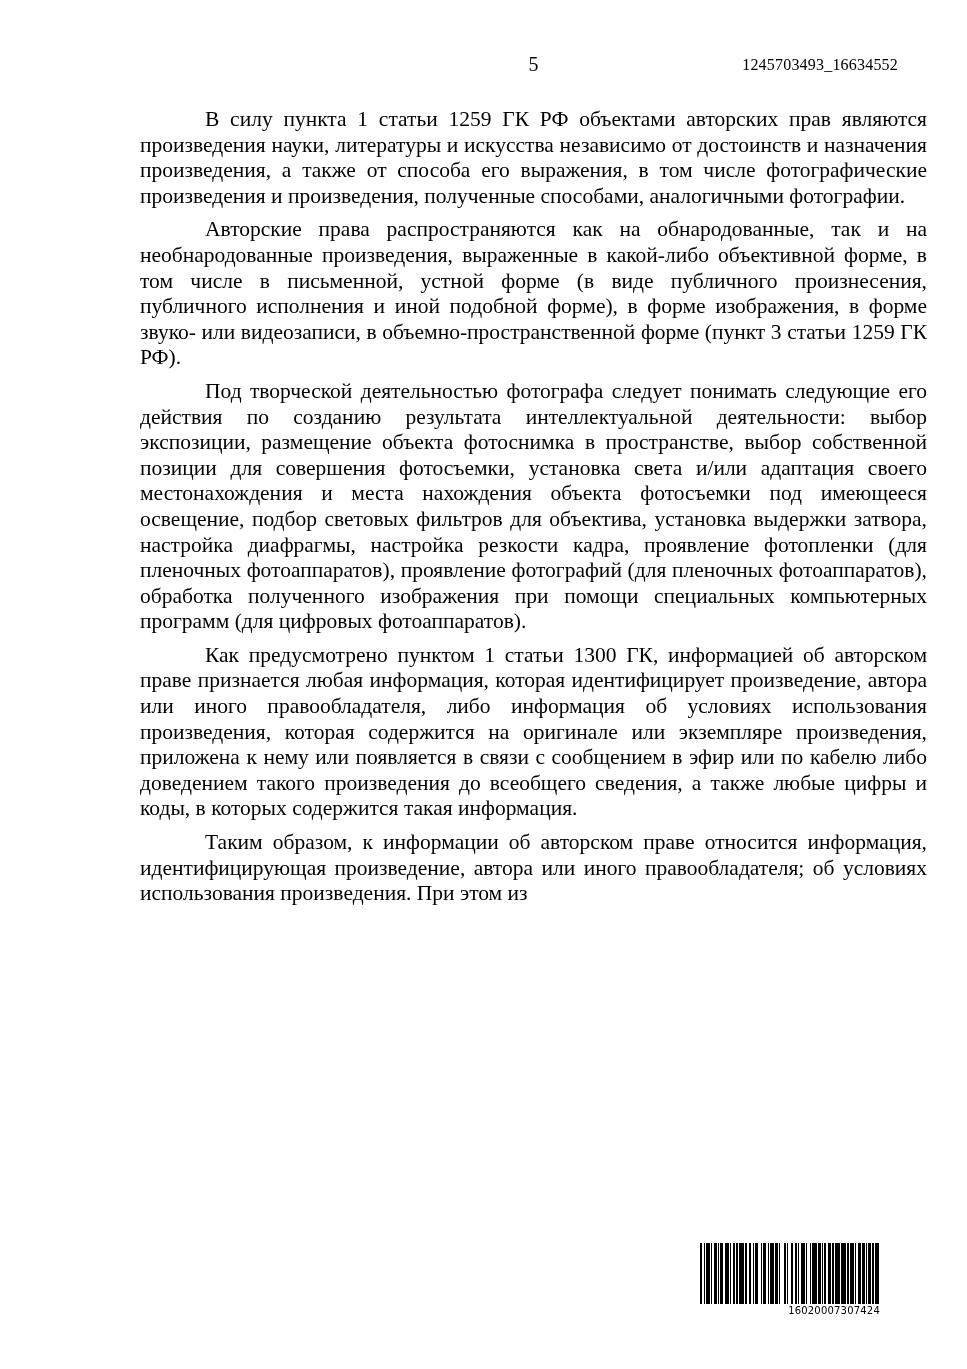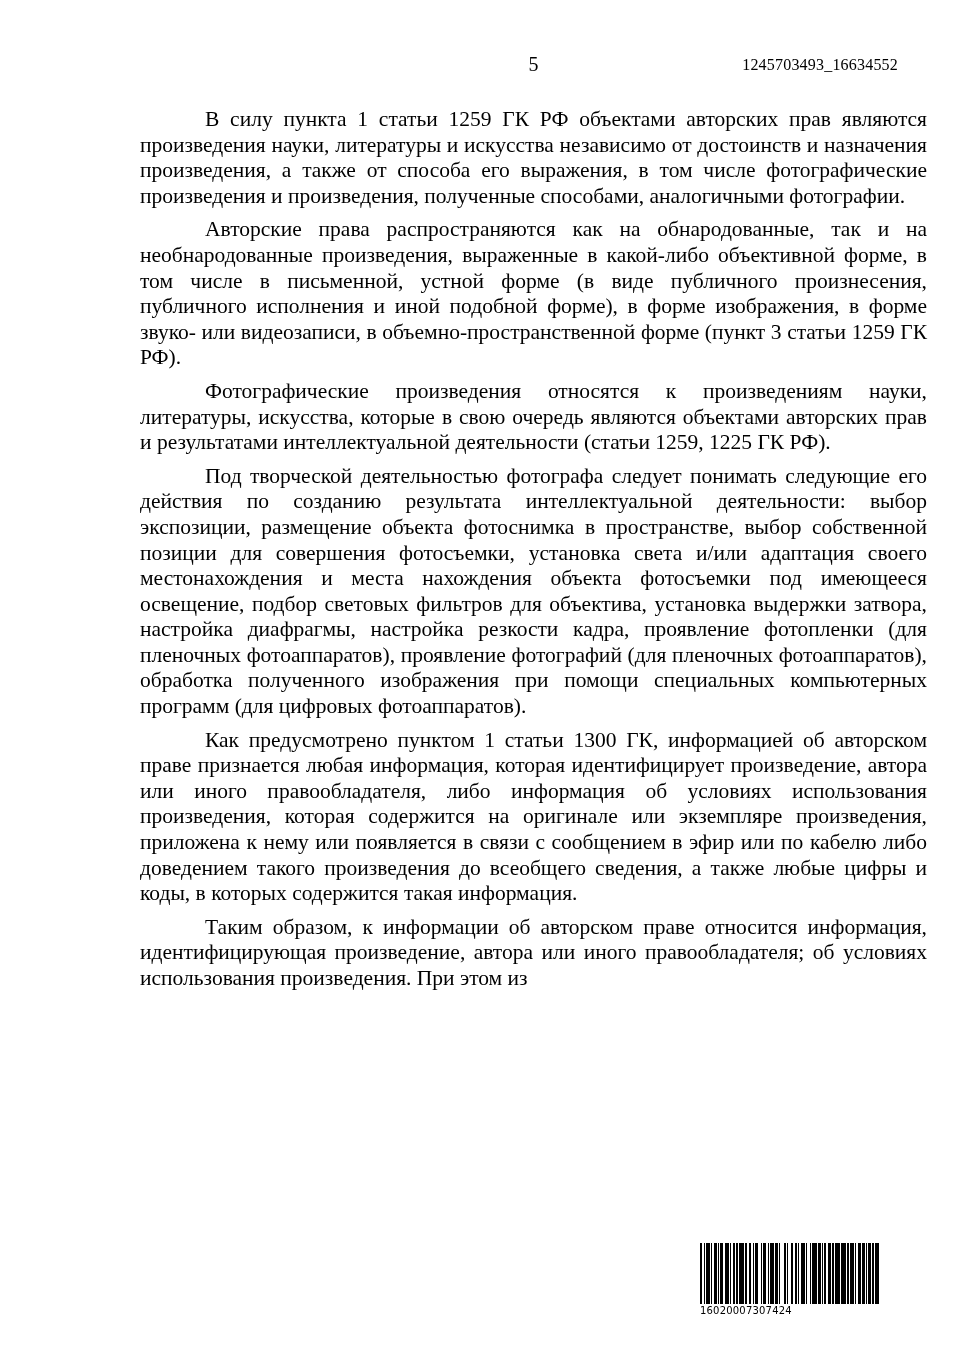--- a/index.html
+++ b/index.html
@@ -60,42 +60,41 @@
     height: 61px;
     align-items: stretch;
   }
   .barcode-bars .bar {
     height: 100%;
   }
   .barcode-bars .bar.black { background: #000000; }
   .barcode-bars .bar.white { background: #ffffff; }
   .barcode-value {
     margin-top: 1px;
-    text-align: left;
+    text-align: right;
     font-family: "DejaVu Sans", "Liberation Sans", sans-serif;
     font-size: 10px;
     line-height: 11px;
     letter-spacing: 0.2px;
     color: #000000;
     white-space: nowrap;
   }
 </style>
 </head>
 <body>
 
 <div class="page">
 
   <div class="page-number">5</div>
 
   <div class="doc-id">1245703493_16634552</div>
 
   <div class="body-text">
     <p>В силу пункта 1 статьи 1259 ГК РФ объектами авторских прав являются произведения науки, литературы и искусства независимо от достоинств и назначения произведения, а также от способа его выражения, в том числе фотографические произведения и произведения, полученные способами, аналогичными фотографии.</p>
     <p>Авторские права распространяются как на обнародованные, так и на необнародованные произведения, выраженные в какой-либо объективной форме, в том числе в письменной, устной форме (в виде публичного произнесения, публичного исполнения и иной подобной форме), в форме изображения, в форме звуко- или видеозаписи, в объемно-пространственной форме (пункт 3 статьи 1259 ГК РФ).</p>
-    <p>Фотографические произведения относятся к произведениям науки, литературы, искусства, которые в свою очередь являются объектами авторских прав и результатами интеллектуальной деятельности (статьи 1259, 1225 ГК РФ).</p>
     <p>Под творческой деятельностью фотографа следует понимать следующие его действия по созданию результата интеллектуальной деятельности: выбор экспозиции, размещение объекта фотоснимка в пространстве, выбор собственной позиции для совершения фотосъемки, установка света и/или адаптация своего местонахождения и места нахождения объекта фотосъемки под имеющееся освещение, подбор световых фильтров для объектива, установка выдержки затвора, настройка диафрагмы, настройка резкости кадра, проявление фотопленки (для пленочных фотоаппаратов), проявление фотографий (для пленочных фотоаппаратов), обработка полученного изображения при помощи специальных компьютерных программ (для цифровых фотоаппаратов).</p>
     <p>Как предусмотрено пунктом 1 статьи 1300 ГК, информацией об авторском праве признается любая информация, которая идентифицирует произведение, автора или иного правообладателя, либо информация об условиях использования произведения, которая содержится на оригинале или экземпляре произведения, приложена к нему или появляется в связи с сообщением в эфир или по кабелю либо доведением такого произведения до всеобщего сведения, а также любые цифры и коды, в которых содержится такая информация.</p>
     <p>Таким образом, к информации об авторском праве относится информация, идентифицирующая произведение, автора или иного правообладателя; об условиях использования произведения. При этом из</p>
   </div>
 
   <div class="barcode-block">
     <div class="barcode-bars" id="barcode-bars">
         <div class="bar black" style="width: 1.33333%;"></div>
         <div class="bar white" style="width: 0.666667%;"></div>
         <div class="bar black" style="width: 0.666667%;"></div>

